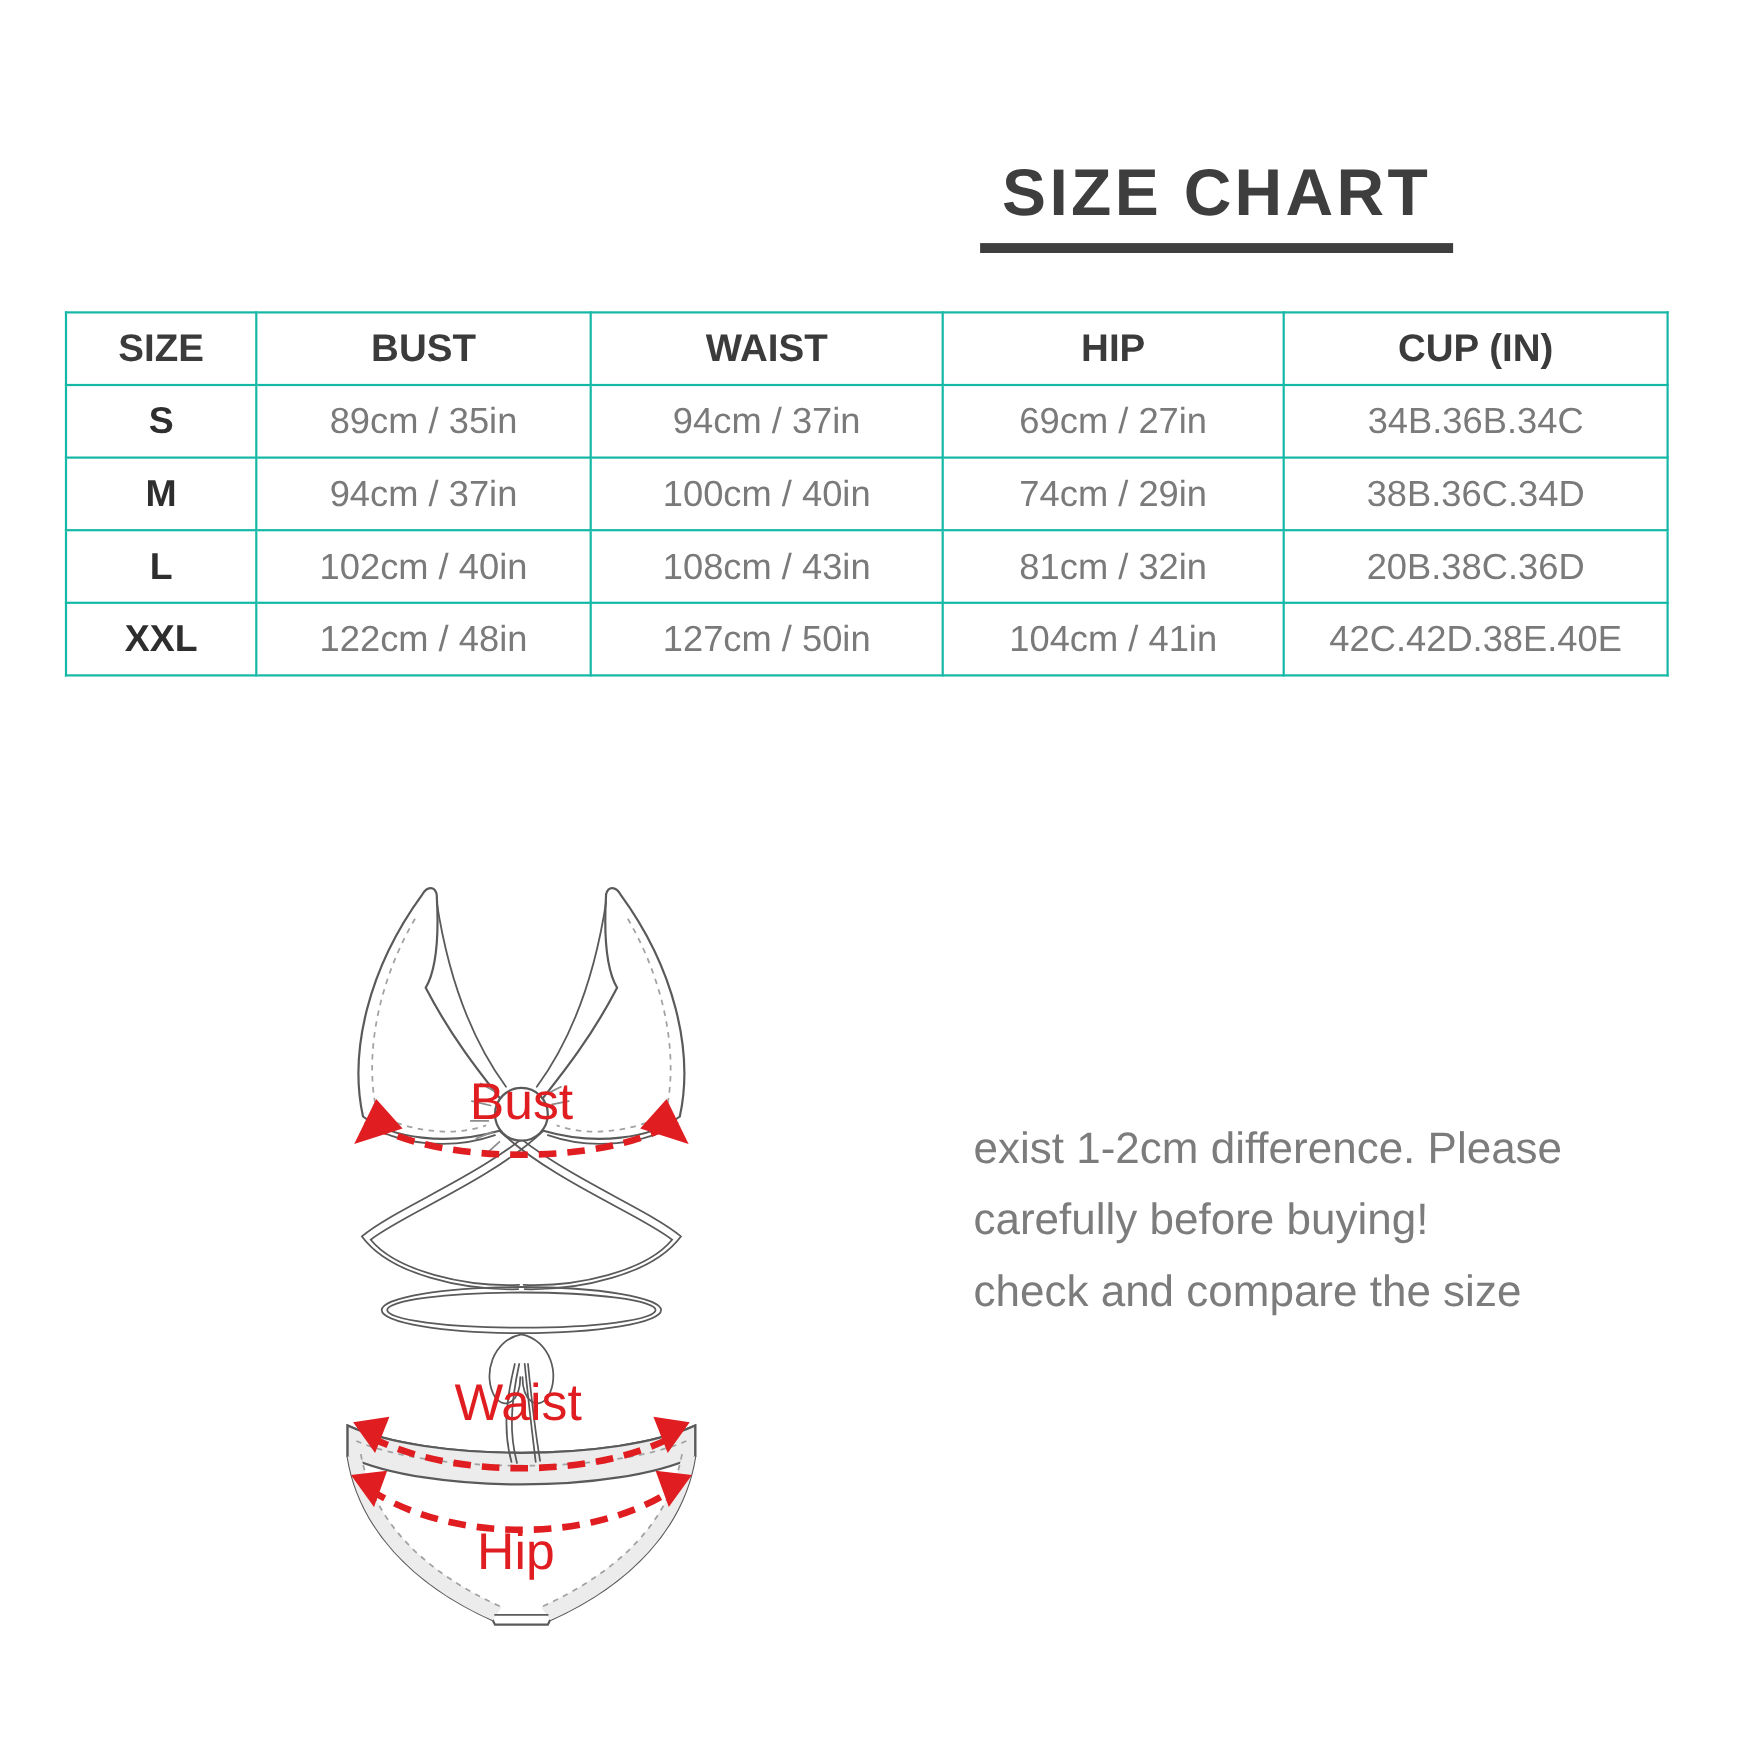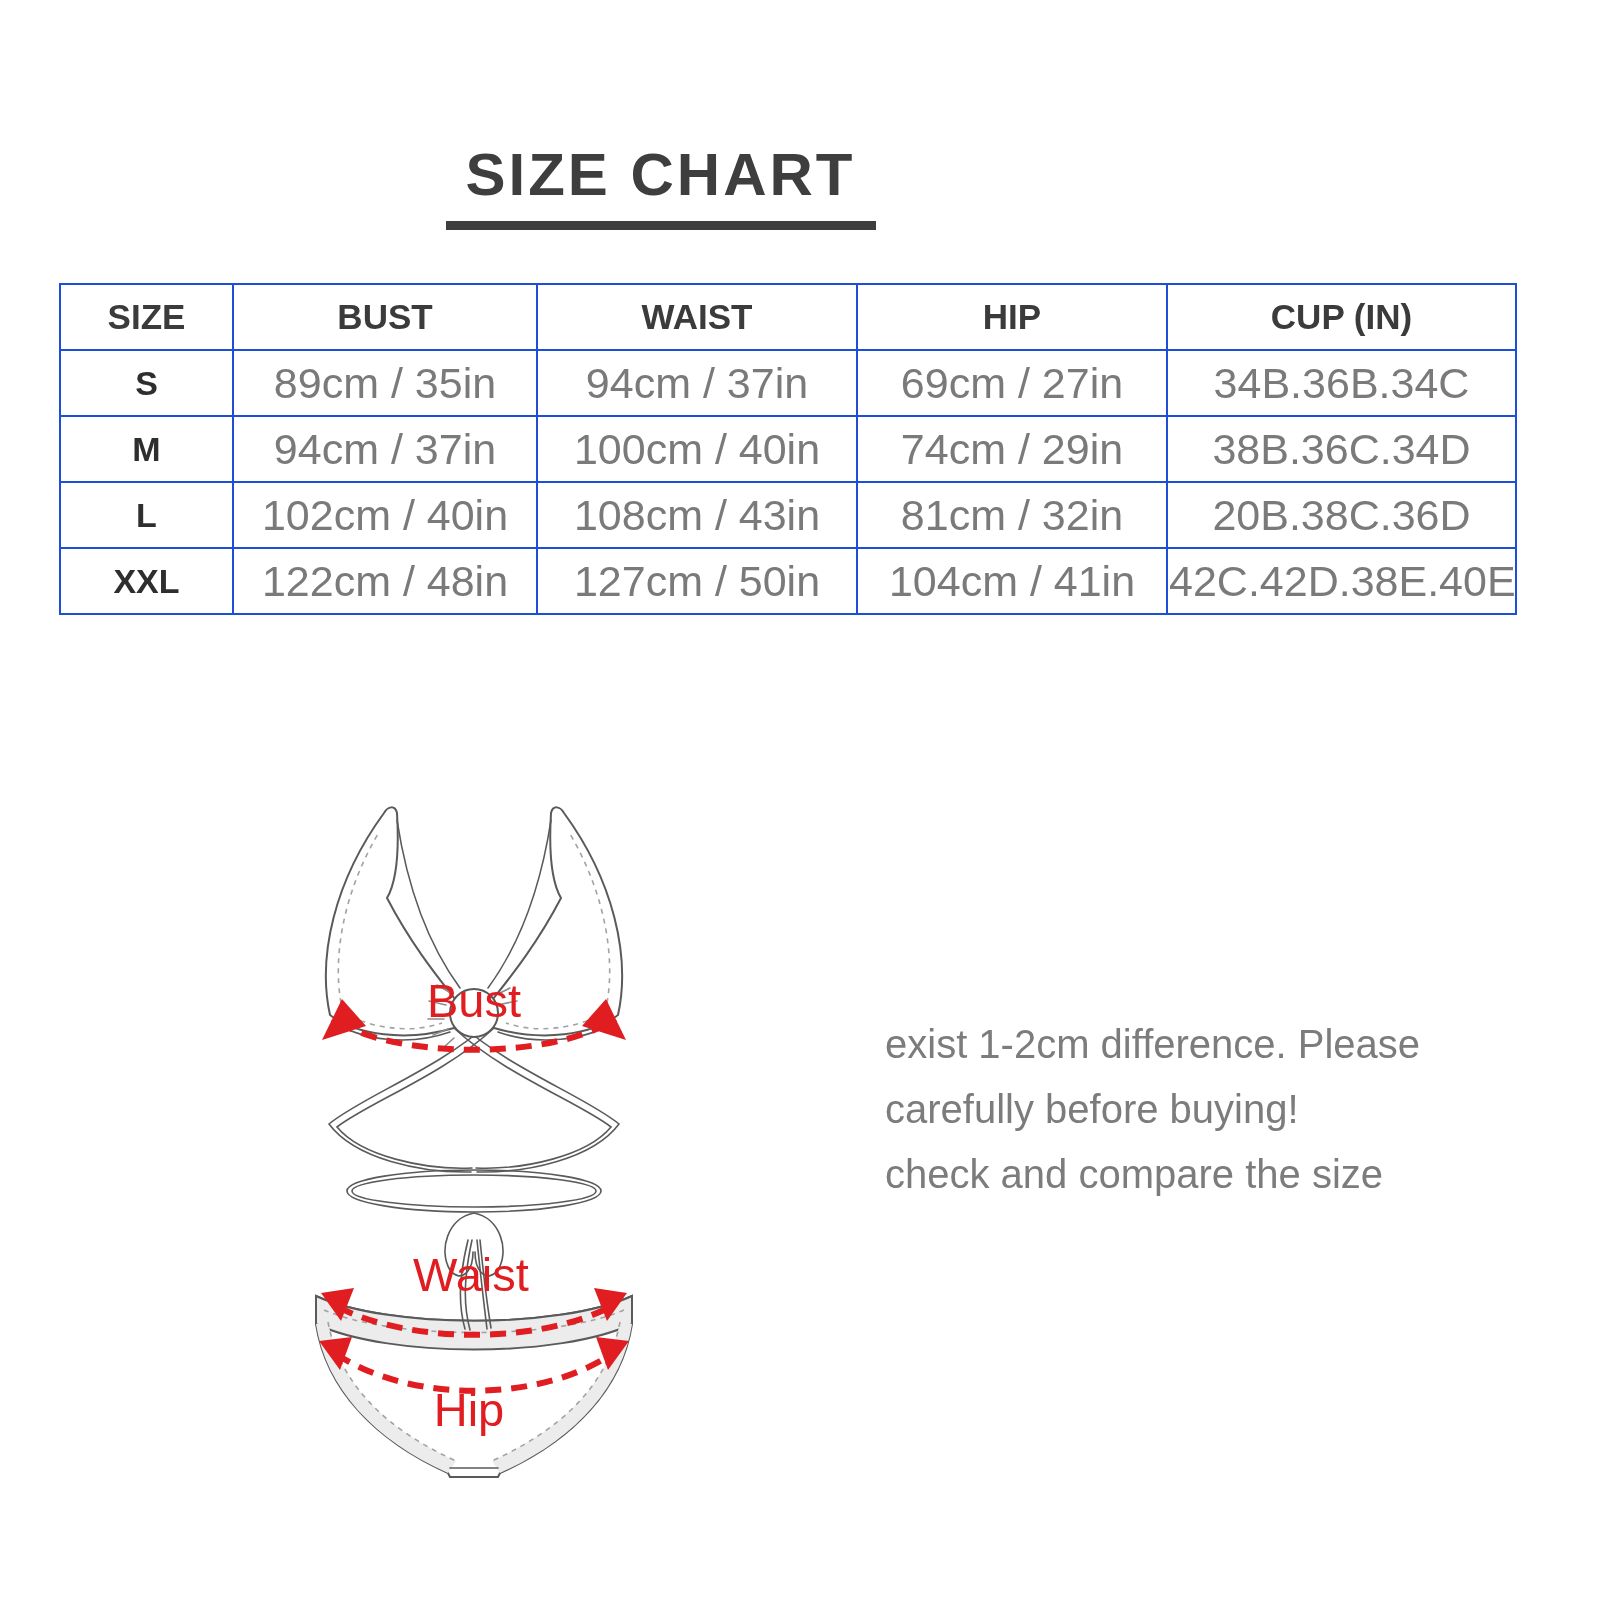--- a/index.html
+++ b/index.html
@@ -1,36 +1,36 @@
 <!DOCTYPE html>
 <html><head>
 <meta charset="utf-8">
 <style>
   html,body{margin:0;padding:0;}
   body{
     width:1600px;height:1600px;position:relative;background:#ffffff;
     font-family:"Liberation Sans", sans-serif;overflow:hidden;
   }
   
-  .title-wrap{position:absolute;top:140px;left:0;width:1321px;text-align:center;}
+  .title-wrap{position:absolute;top:140px;left:0;width:1321px;text-align:right;}
   .title{
     display:inline-block;font-size:60px;font-weight:bold;color:#3e3e3e;
     letter-spacing:3px;border-bottom:9px solid #3e3e3e;padding:0 20px 12px 20px;
   }
   
   .size-table{
     position:absolute;left:59px;top:283px;width:1456px;
     border-collapse:collapse;table-layout:fixed;
   }
   .size-table th,.size-table td{
-    border:2px solid #1d4ed8;text-align:center;vertical-align:middle;
+    border:2px solid #14b8a6;text-align:center;vertical-align:middle;
     height:62px;overflow:hidden;white-space:nowrap;
   }
   .size-table th{font-size:35px;font-weight:bold;color:#3b3b3b;}
-  .size-table td{font-size:43px;font-weight:normal;color:#7a7a7a;}
+  .size-table td{font-size:33px;font-weight:normal;color:#7a7a7a;}
   .size-table td.size-cell{font-size:34px;font-weight:bold;color:#2e2e2e;}
   
   .illustration{position:absolute;left:288px;top:772px;width:400px;height:725px;}
   .ln{fill:none;stroke:#5a5a5a;stroke-width:2;stroke-linecap:round;}
   .lnt{fill:none;stroke:#5a5a5a;stroke-width:1.6;stroke-linecap:round;}
   .dash{fill:none;stroke:#a2a2a2;stroke-width:1.6;stroke-dasharray:5 5;}
   .tick{fill:none;stroke:#8c8c8c;stroke-width:1.6;stroke-linecap:round;}
   .wfill{fill:#ffffff;}
   .gfill{fill:#ececec;stroke:none;}
   .red-dash{fill:none;stroke:#e01d20;stroke-width:6;stroke-dasharray:16 10;}

